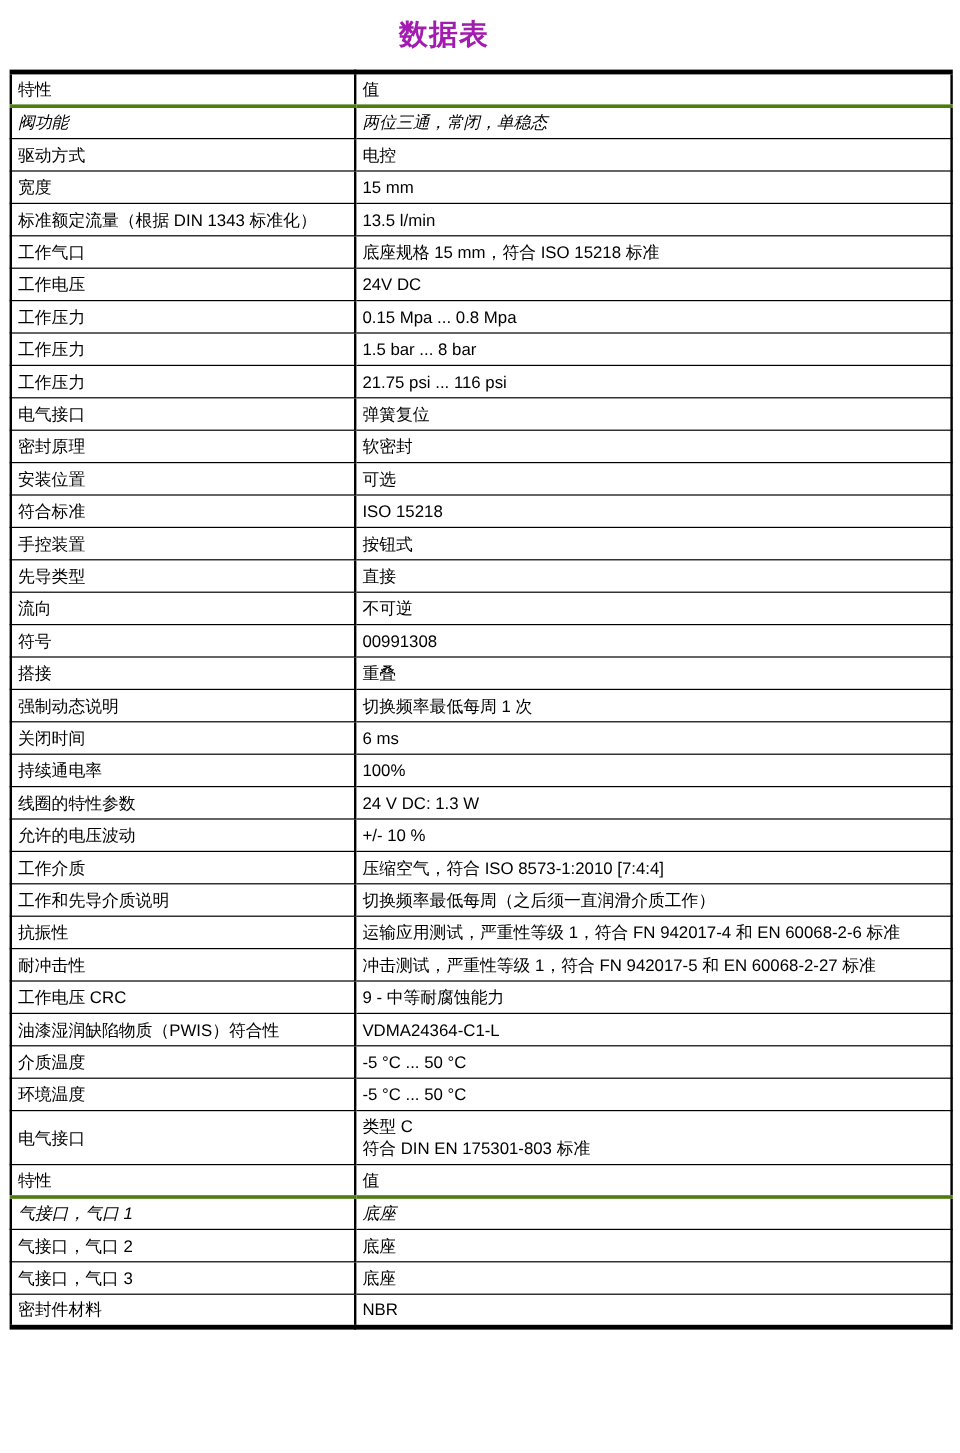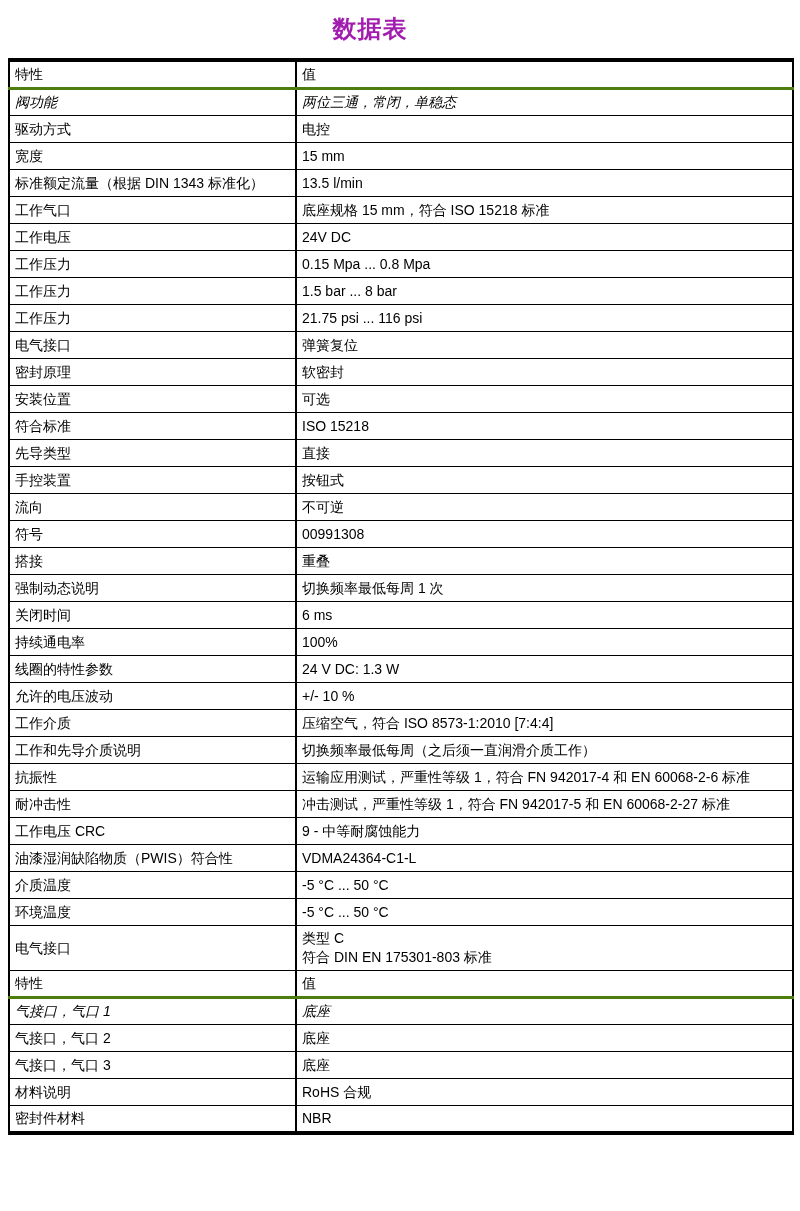--- a/index.html
+++ b/index.html
@@ -112,26 +112,26 @@
         </tr>
         <tr class="">
           <td class="prop">安装位置</td>
           <td class="val">可选</td>
         </tr>
         <tr class="">
           <td class="prop">符合标准</td>
           <td class="val">ISO 15218</td>
         </tr>
         <tr class="">
+          <td class="prop">手控装置</td>
+          <td class="val">按钮式</td>
+        </tr>
+        <tr class="">
           <td class="prop">先导类型</td>
           <td class="val">直接</td>
-        </tr>
-        <tr class="">
-          <td class="prop">手控装置</td>
-          <td class="val">按钮式</td>
         </tr>
         <tr class="">
           <td class="prop">流向</td>
           <td class="val">不可逆</td>
         </tr>
         <tr class="">
           <td class="prop">符号</td>
           <td class="val">00991308</td>
         </tr>
         <tr class="">
@@ -203,24 +203,20 @@
           <td class="prop">气接口，气口 1</td>
           <td class="val">底座</td>
         </tr>
         <tr class="">
           <td class="prop">气接口，气口 2</td>
           <td class="val">底座</td>
         </tr>
         <tr class="">
           <td class="prop">气接口，气口 3</td>
           <td class="val">底座</td>
-        </tr>
-        <tr class="">
-          <td class="prop">材料说明</td>
-          <td class="val">RoHS 合规</td>
         </tr>
         <tr class="">
           <td class="prop">密封件材料</td>
           <td class="val">NBR</td>
         </tr>
       </tbody>
   </table>
 </div>
 
 </body></html>

